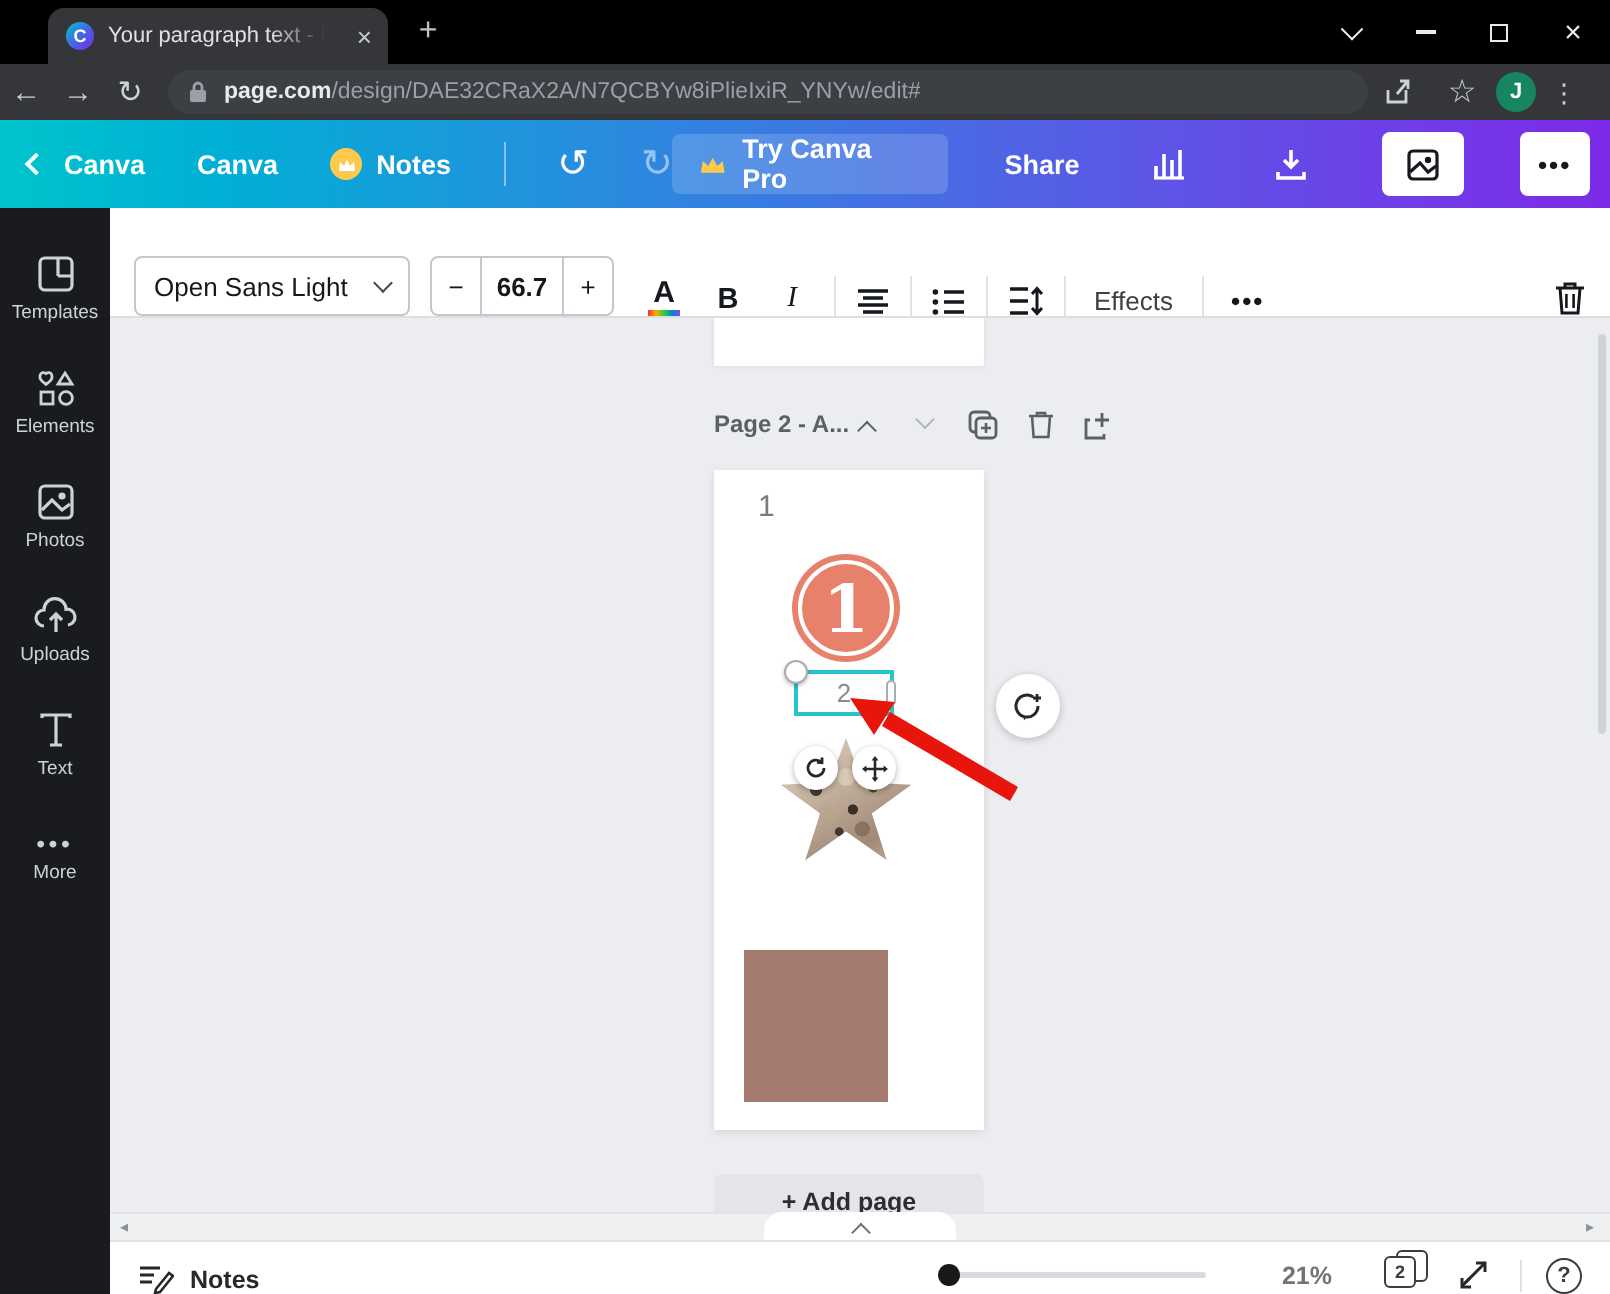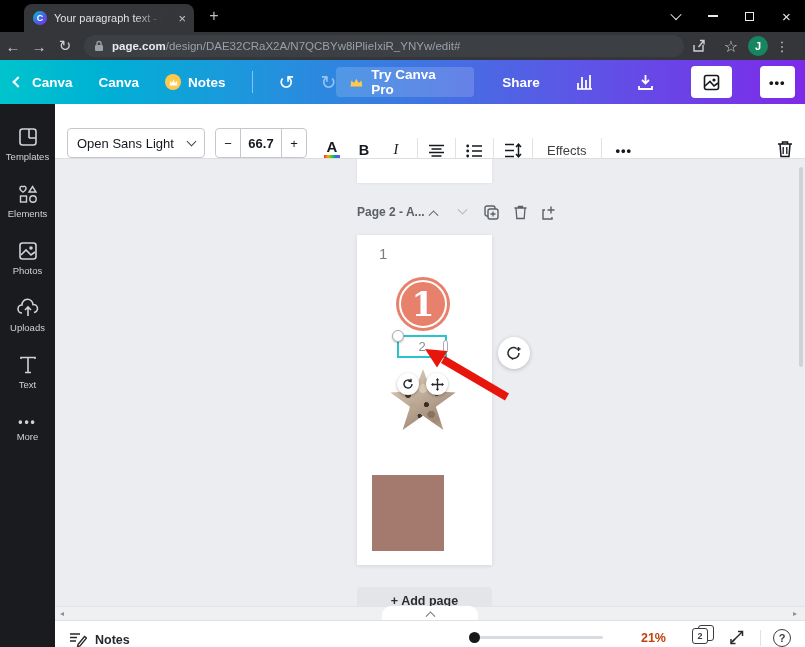--- a/index.html
+++ b/index.html
@@ -155,21 +155,21 @@
             transform:rotate(45deg) translate(2px,2px); }
   .vscroll { position:absolute; right:2px; top:8px; width:4px; height:200px; background:#cfd2d7; border-radius:2px; }
 
   
   .statusbar { height:27px; background:#fff; border-top:1px solid #dfe1e5; display:flex; align-items:flex-end;
                padding:0 14px; }
   .notes { display:flex; align-items:center; gap:8px; font-size:12.5px; font-weight:bold; color:#26282c; }
   .sb-right { margin-left:auto; display:flex; align-items:center; }
   .slider { position:relative; width:132px; height:3px; background:#d8dbdf; border-radius:2px; }
   .slider .knob { position:absolute; left:-2px; top:-4px; width:11px; height:11px; border-radius:50%; background:#17181a; }
-  .zoomval { font-size:12.5px; font-weight:bold; color:#c2410c; margin:0 26px 0 38px; }
+  .zoomval { font-size:12.5px; font-weight:bold; color:#737373; margin:0 26px 0 38px; }
   .pages-ind { position:relative; width:19px; height:19px; margin-right:18px; }
   .pages-ind .back { position:absolute; right:-3px; top:-3px; width:16px; height:16px; border:1.6px solid #3a3d42; border-radius:3px; }
   .pages-ind .front { position:absolute; left:0; top:0; width:16px; height:16px; border:1.6px solid #3a3d42;
                       border-radius:3px; background:#fff; font-size:9px; font-weight:bold; color:#3a3d42;
                       display:flex; align-items:center; justify-content:center; }
   .sb-sep { width:1px; height:16px; background:#dfe1e5; margin:0 12px 0 16px; }
   .helpbtn { width:18px; height:18px; border:1.6px solid #3a3d42; border-radius:50%; color:#3a3d42;
              font-size:11px; font-weight:bold; display:flex; align-items:center; justify-content:center; }
   svg { display:block; }
 </style>

